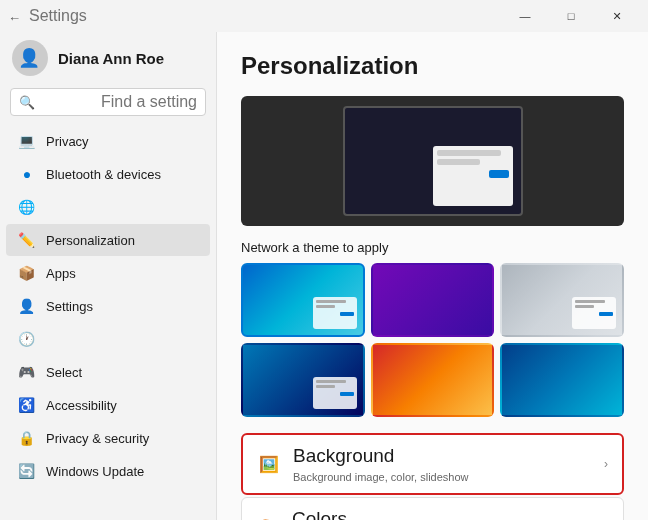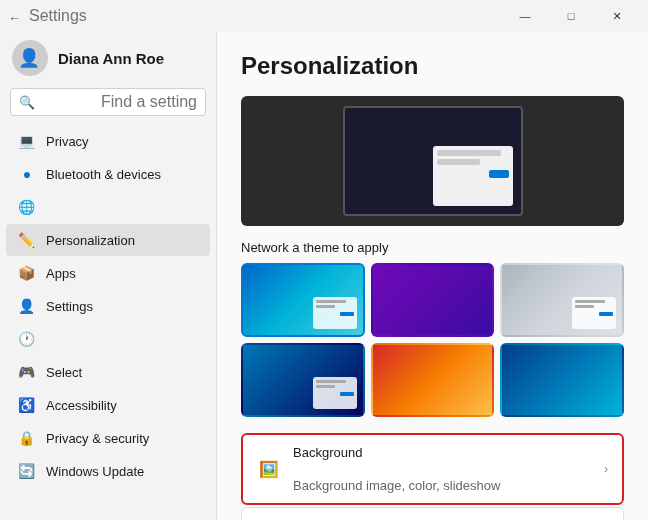--- a/index.html
+++ b/index.html
@@ -267,28 +267,28 @@
       height: 24px;
       display: flex;
       align-items: center;
       justify-content: center;
       font-size: 16px;
       flex-shrink: 0;
       color: #555;
     }
     .settings-item-text { flex: 1; }
     .settings-item-title {
-      font-size: 13px;
+      font-size: 19px;
       font-weight: 500;
       color: #1a1a1a;
     }
     .settings-item-subtitle {
-      font-size: 13px;
+      font-size: 11px;
       color: #666;
-      margin-top: 18px;
+      margin-top: 4px;
     }
     .settings-item-arrow {
       color: #888;
       font-size: 12px;
     }
     
     .sidebar::-webkit-scrollbar,
     .main::-webkit-scrollbar { width: 4px; }
     .sidebar::-webkit-scrollbar-thumb,
     .main::-webkit-scrollbar-thumb { background: #ccc; border-radius: 2px; }

